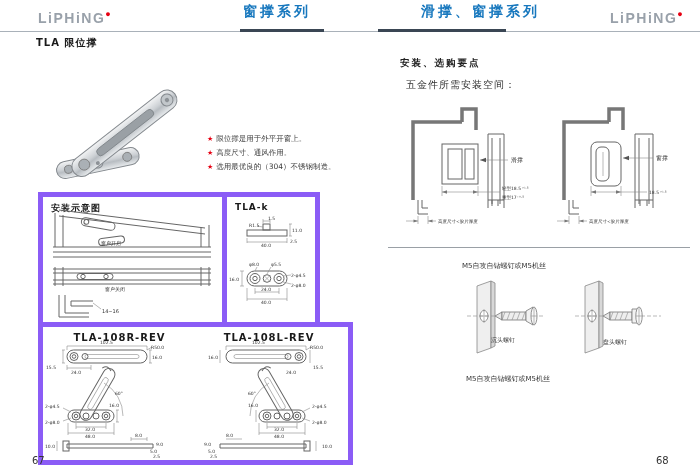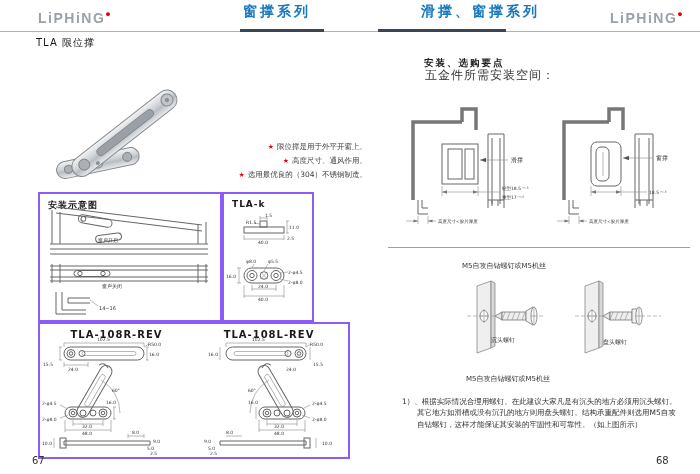--- a/index.html
+++ b/index.html
@@ -16,38 +16,38 @@
   .series-right{left:381px;margin-left:40px;}
   .hr-main{position:absolute;top:31px;left:0;width:700px;height:1px;background:#a9b1b9;}
   .hr-accent{position:absolute;top:29px;height:3px;background:#3a4654;}
   .acc-l{left:240px;width:84px;}
   .acc-r{left:378px;width:128px;}
 
   .pageno{position:absolute;top:455px;font-size:10px;color:#333;}
   .pn-l{left:32px;} .pn-r{left:656px;}
 
   
-  .product-title{position:absolute;left:36px;top:36px;font-size:10px;font-weight:normal;color:#1a1a1a;letter-spacing:1px;}
+  .product-title{position:absolute;left:36px;top:36px;font-size:10px;font-weight:bold;color:#1a1a1a;letter-spacing:1px;}
   .photo{position:absolute;left:46px;top:52px;width:165px;height:145px;}
-  .features{position:absolute;left:203px;top:130px;width:152px;margin:12px;padding:0;list-style:none;text-align:right;}
+  .features{position:absolute;left:203px;top:130px;width:152px;margin:4px;padding:0;list-style:none;}
   .features li{font-size:7.5px;color:#3c3c3c;line-height:1.45;margin-bottom:3px;padding-left:11px;text-indent:-11px;}
   .features .star{color:#e60012;font-size:7px;margin-right:3px;}
 
-  .box{position:absolute;border:2px solid #8b5cf6;background:#fff;}
+  .box{position:absolute;border:5px solid #8b5cf6;background:#fff;}
   .box-install{left:38px;top:192px;width:180px;height:126px;}
   .box-tlak{left:222px;top:192px;width:88px;height:126px;}
   .box-r{left:38px;top:322px;width:153px;height:133px;}
   .box-l{left:190px;top:322px;width:158px;height:133px;border-left:none;}
   .box-title{position:absolute;left:8px;top:5px;font-size:9px;font-weight:bold;color:#1a1a1a;letter-spacing:1px;}
   .box-title-c{position:absolute;left:0;right:0;top:5px;text-align:center;font-size:10px;font-weight:bold;color:#1a1a1a;letter-spacing:1px;}
   .box svg{position:absolute;left:0;top:0;}
 
   
-  .rp-title{position:absolute;left:424px;top:57px;font-size:9.5px;font-weight:bold;color:#222;letter-spacing:2px;}
-  .rp-sub{position:absolute;left:406px;top:67px;font-size:12px;color:#333;letter-spacing:1px;margin-left:19px;}
+  .rp-title{position:absolute;left:400px;top:57px;font-size:9.5px;font-weight:bold;color:#222;letter-spacing:2px;}
+  .rp-sub{position:absolute;left:406px;top:78px;font-size:10px;color:#333;letter-spacing:1px;}
   .xsec{position:absolute;top:96px;width:150px;height:132px;}
   .xsec-l{left:392px;} .xsec-r{left:543px;}
   .rp-divider{position:absolute;left:388px;top:247px;width:302px;height:1px;background:#9aa0a6;}
   .m5-top{position:absolute;left:462px;top:261px;font-size:7px;color:#333;}
   .m5-bot{position:absolute;left:466px;top:374px;font-size:7px;color:#333;}
   .screws{position:absolute;left:465px;top:278px;width:215px;height:90px;}
   .notes{position:absolute;left:402px;top:396px;width:280px;}
   .note{font-size:7.5px;color:#333;line-height:1.5;padding-left:15px;text-indent:-15px;margin:0 0 8px 0;}
 
   
@@ -362,18 +362,17 @@
       <path d="M167,31 h5 a4,7 0 0 1 0,14 h-5 z" fill="#f2f2f2" stroke="#777" stroke-width="0.8"></path>
       <ellipse cx="174" cy="38" rx="3.2" ry="9" fill="#fafafa" stroke="#777" stroke-width="0.8"></ellipse>
       <path class="thin" d="M174,30 v16 M171,38 h6"></path>
       <text class="d6" x="138" y="66">盘头螺钉</text>
     </g>
   </svg>
 
   <div class="m5-bot">M5自攻自钻螺钉或M5机丝</div>
 
   <div class="notes">
-    <p class="note">1）、根据实际情况合理用螺钉。在此建议大家凡是有沉头的地方必须用沉头螺钉。其它地方如滑槽或没有沉孔的地方则用盘头螺钉。结构承重配件则选用M5自攻自钻螺钉，这样才能保证其安装的牢固性和可靠性。（如上图所示）</p>
   </div>
 
   <div class="pageno pn-r">68</div>
 
 </div>
 
 </body></html>

